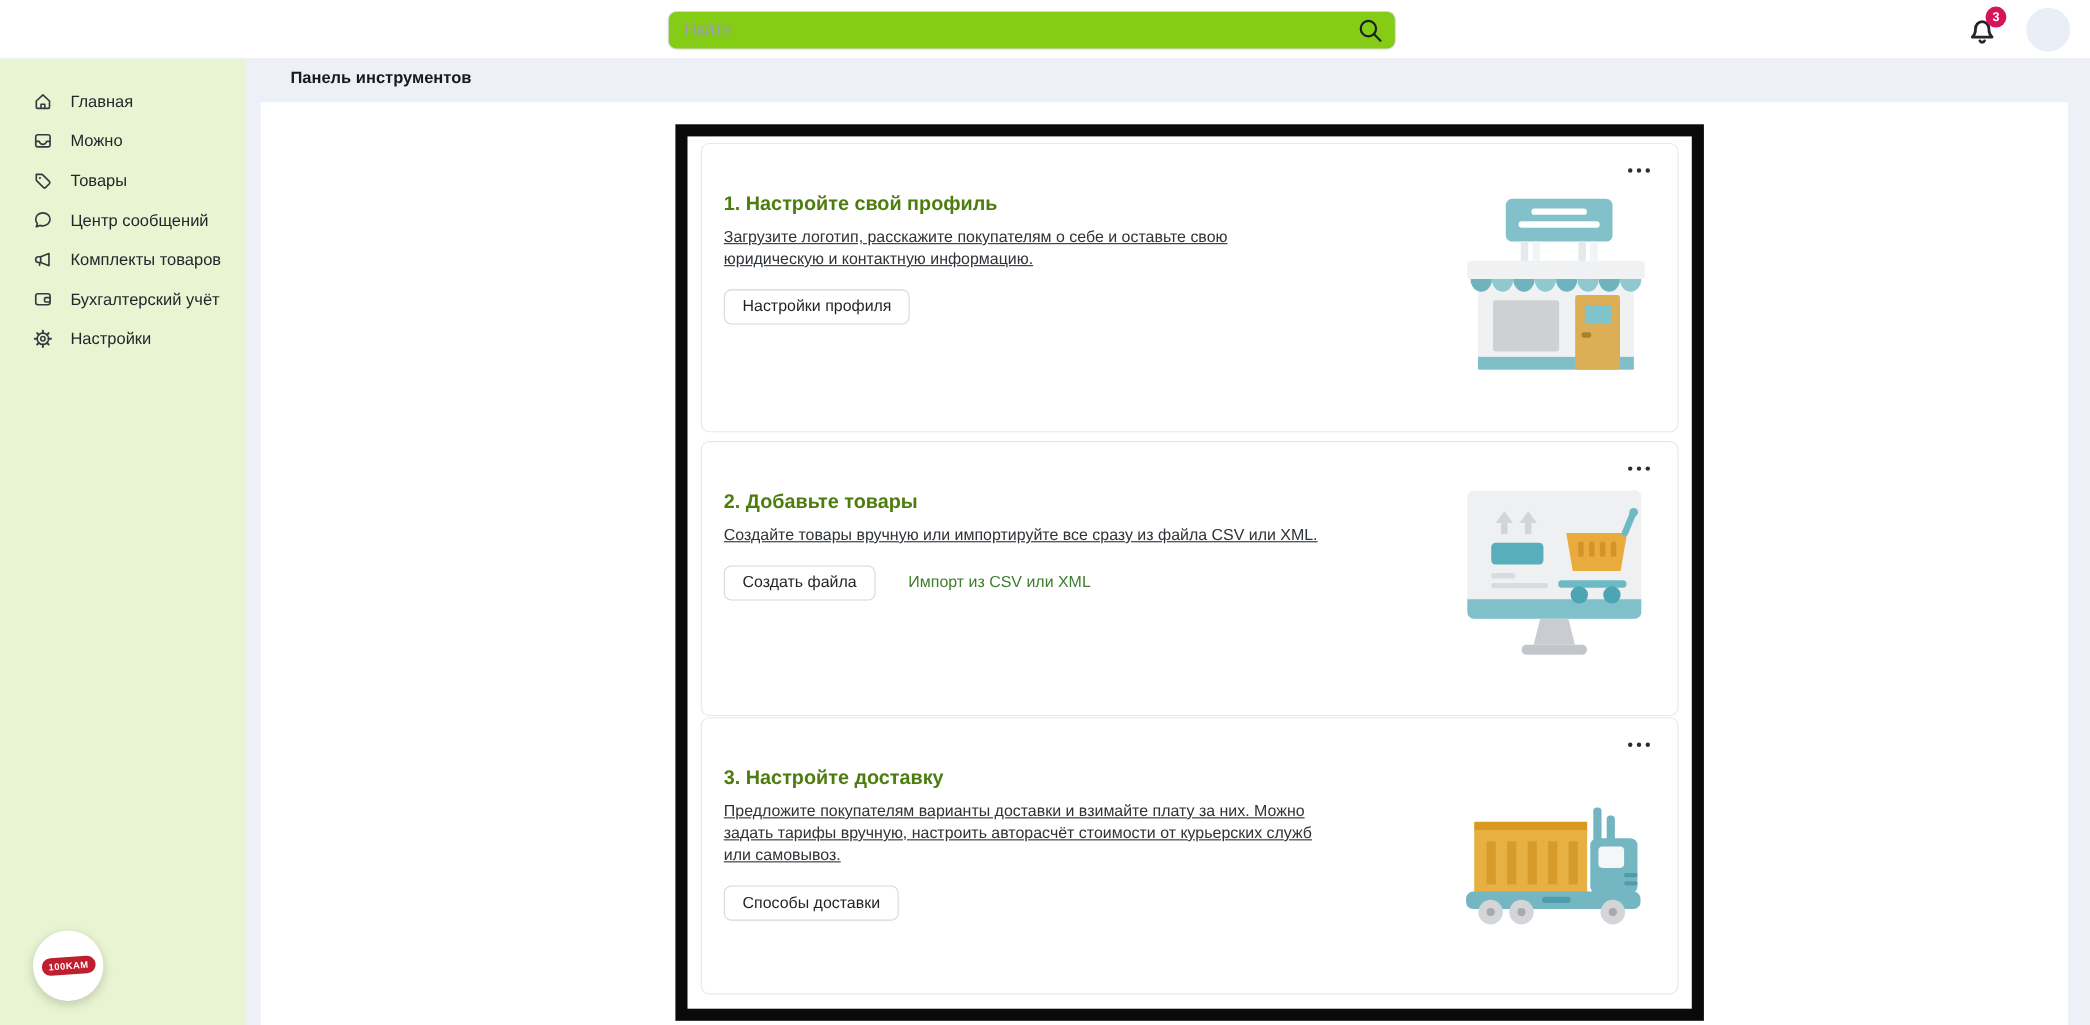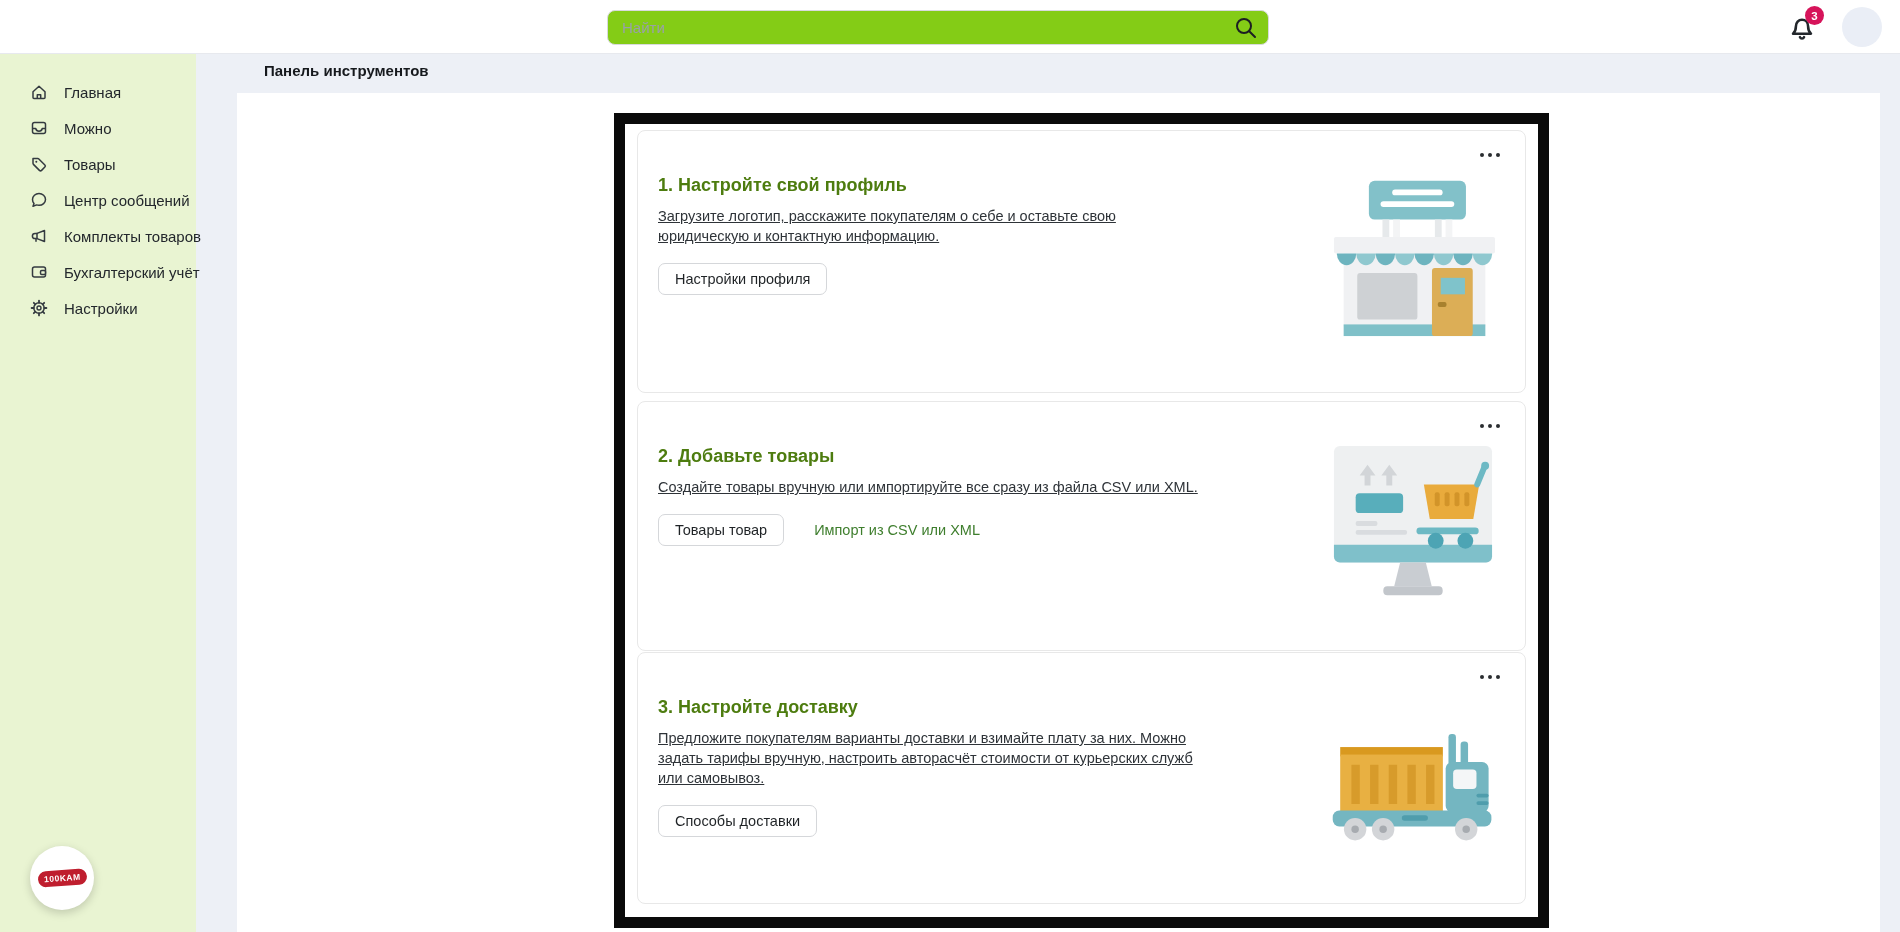--- a/index.html
+++ b/index.html
@@ -18,21 +18,21 @@
   .search-btn { position:absolute; right:10px; top:5px; width:26px; height:26px;
                 border:none; background:transparent; cursor:pointer; padding:0; }
   .bell-wrap { position:absolute; left:1786px; top:12px; width:32px; height:32px; cursor:pointer; }
   .badge { position:absolute; right:-6px; top:-6px; width:19px; height:19px; border-radius:50%;
            background:#d6145a; color:#fff; font-size:11.5px; font-weight:bold;
            display:flex; align-items:center; justify-content:center; }
   .avatar { position:absolute; left:1842px; top:7px; width:40px; height:40px;
             border-radius:50%; background:#eaeef6; cursor:pointer; }
 
   
-  .sidebar { position:absolute; left:0; top:54px; width:196px; height:878px; background:#e9f4d2;text-align:right; }
+  .sidebar { position:absolute; left:0; top:54px; width:223px; height:878px; background:#e9f4d2;text-align:right; }
   .menu { padding-top:20px; }
   .menu-item { display:flex; align-items:center; height:36px; padding-left:29px;
                gap:15px; cursor:pointer; }
   .menu-item svg { flex:0 0 auto; }
   .menu-label { font-size:15px; color:#23272c; white-space:nowrap; }
   .support-widget { position:absolute; left:30px; top:792px; width:64px; height:64px;
                     border-radius:50%; background:#ffffff; box-shadow:0 3px 10px rgba(0,0,0,.18);
                     display:flex; align-items:center; justify-content:center; cursor:pointer; }
   .support-pill { background:#bf1e2e; color:#fff; font-size:8.5px; font-weight:bold;
                   letter-spacing:.5px; padding:3px 6px; border-radius:8px; transform:rotate(-4deg); }
@@ -213,21 +213,21 @@
         <div class="card card-2">
           <div class="dots">
               <i></i>
               <i></i>
               <i></i>
             </div>
           <div class="card-body">
             <div class="card-title">2. Добавьте товары</div>
             <div class="card-desc">Создайте товары вручную или импортируйте все сразу из файла CSV или XML.</div>
             <div class="actions">
-              <button class="btn">Товары товар</button>
+              <button class="btn">Создать файла</button>
               <a class="green-link">Импорт из CSV или XML</a>
             </div>
           </div>
           <svg class="illu illu-monitor" width="168" height="168" viewBox="0 0 170 170">
             <rect x="5" y="8" width="160" height="118" rx="6" fill="#eef0f1"></rect>
             <path d="M5 108h160v12a6 6 0 0 1-6 6H11a6 6 0 0 1-6-6z" fill="#7fc0ca"></path>
             <path d="M72 126h26l6 24H66z" fill="#c9cdd2"></path>
             <rect x="55" y="150" width="60" height="9" rx="4" fill="#c2c6cb"></rect>
             <path d="M31 38l8-11 8 11h-5v10h-6V38z" fill="#d2d5d8"></path>
             <path d="M53 38l8-11 8 11h-5v10h-6V38z" fill="#d2d5d8"></path>

